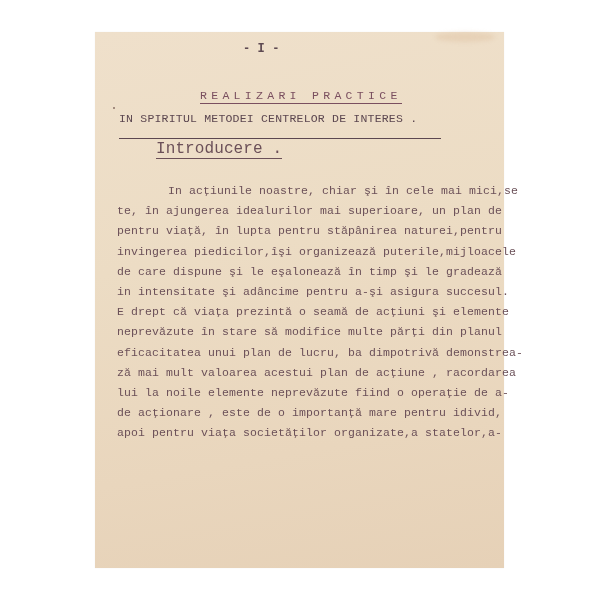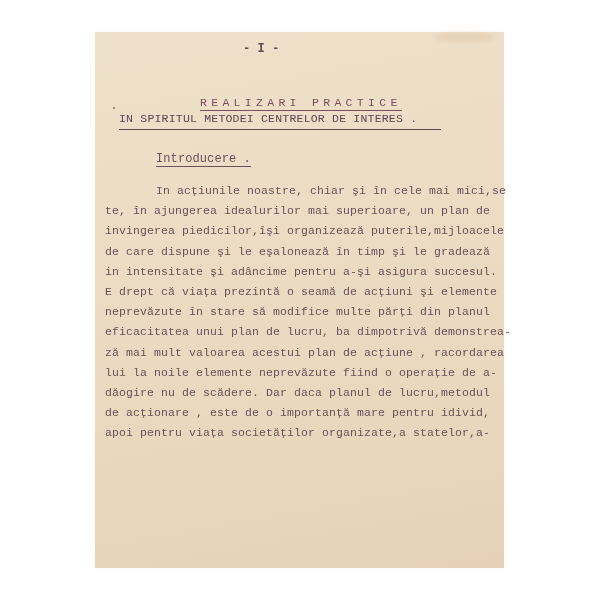--- a/index.html
+++ b/index.html
@@ -38,62 +38,63 @@
       position: absolute;
       left: 148px;
       top: 10px;
       font-size: 12px;
       font-weight: bold;
       color: #5e4a52;
     }
     .title-1 {
       position: absolute;
       left: 105px;
-      top: 64px;
+      top: 57px;
       font-size: 11.5px;
       letter-spacing: 4.3px;
       color: #7a4f5f;
       border-bottom: 1px solid #7a4f5f;
       padding-bottom: 1px;
       white-space: nowrap;
     }
     .title-2 {
       position: absolute;
       left: 24px;
       top: 80px;
       font-size: 11.5px;
       letter-spacing: 0.2px;
       color: #5c4750;
       border-bottom: 1px solid #5c4750;
-      padding-bottom: 4px;
+      padding-bottom: 13px;
       white-space: nowrap;
       width: 322px;
     }
     .section-heading {
       position: absolute;
       left: 61px;
-      top: 120px;
-      font-size: 12px;
+      top: 108px;
+      font-size: 16px;
       color: #6b5058;
       border-bottom: 1px solid #6b5058;
       padding-bottom: 0px;
       white-space: nowrap;
     }
     .body-text {
       position: absolute;
       left: 10px;
       top: 149px;
       width: 400px;
     }
     .line {
       font-size: 11.5px;
       height: 20.2px;
       line-height: 20.2px;
       white-space: nowrap;
       color: #6b5058;
+      margin-left: 12px;
     }
     .line.indent {
       padding-left: 51px;
     }
     .dot {
       position: absolute;
       left: 18px;
       top: 75px;
       width: 2px;
       height: 2px;
@@ -111,25 +112,25 @@
   <div class="typed page-number">- I -</div>
 
   <div class="typed title-1">REALIZARI PRACTICE</div>
   <div class="typed title-2">IN SPIRITUL METODEI CENTRELOR DE INTERES  .</div>
 
   <div class="typed section-heading">Introducere .</div>
 
   <div class="typed body-text">
     <div class="line indent">In acţiunile noastre, chiar şi în cele mai mici,se</div>
     <div class="line">te, în ajungerea idealurilor mai superioare, un plan de</div>
+    <div class="line">pentru viaţă, în lupta pentru stăpânirea naturei,pentru</div>
     <div class="line">invingerea piedicilor,îşi organizează puterile,mijloacele</div>
     <div class="line">de care dispune  şi le eşalonează în timp şi le gradează</div>
     <div class="line">in intensitate şi adâncime pentru a-şi asigura succesul.</div>
     <div class="line">E drept că viaţa prezintă o seamă de acţiuni şi elemente</div>
     <div class="line">neprevăzute în stare să modifice multe părţi din planul</div>
     <div class="line">eficacitatea unui plan de lucru, ba dimpotrivă demonstrea-</div>
     <div class="line">ză mai mult valoarea acestui plan de acţiune , racordarea</div>
     <div class="line">lui la noile elemente neprevăzute fiind o operaţie de a-</div>
-    <div class="line">dăogire nu de scădere. Dar daca planul de lucru,metodul</div>
     <div class="line">de acţionare , este de o importanţă mare pentru idivid,</div>
     <div class="line">apoi pentru viaţa societăţilor organizate,a statelor,a-</div>
   </div>
 </div>
 
 </body></html>

